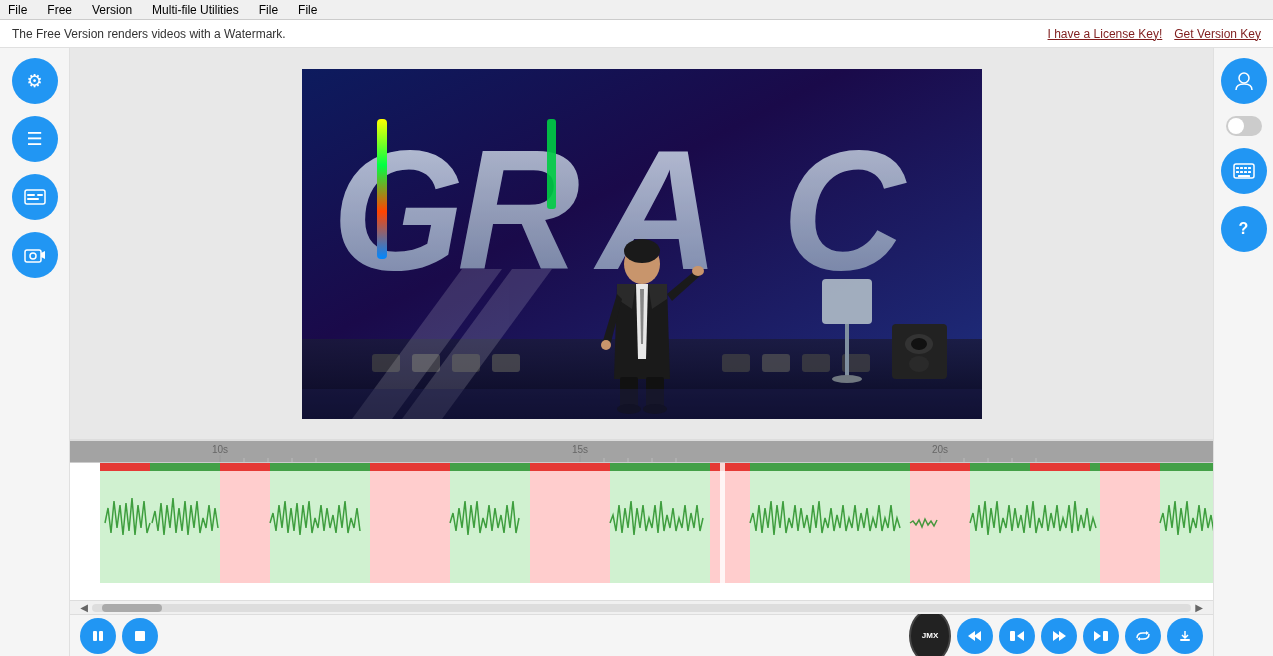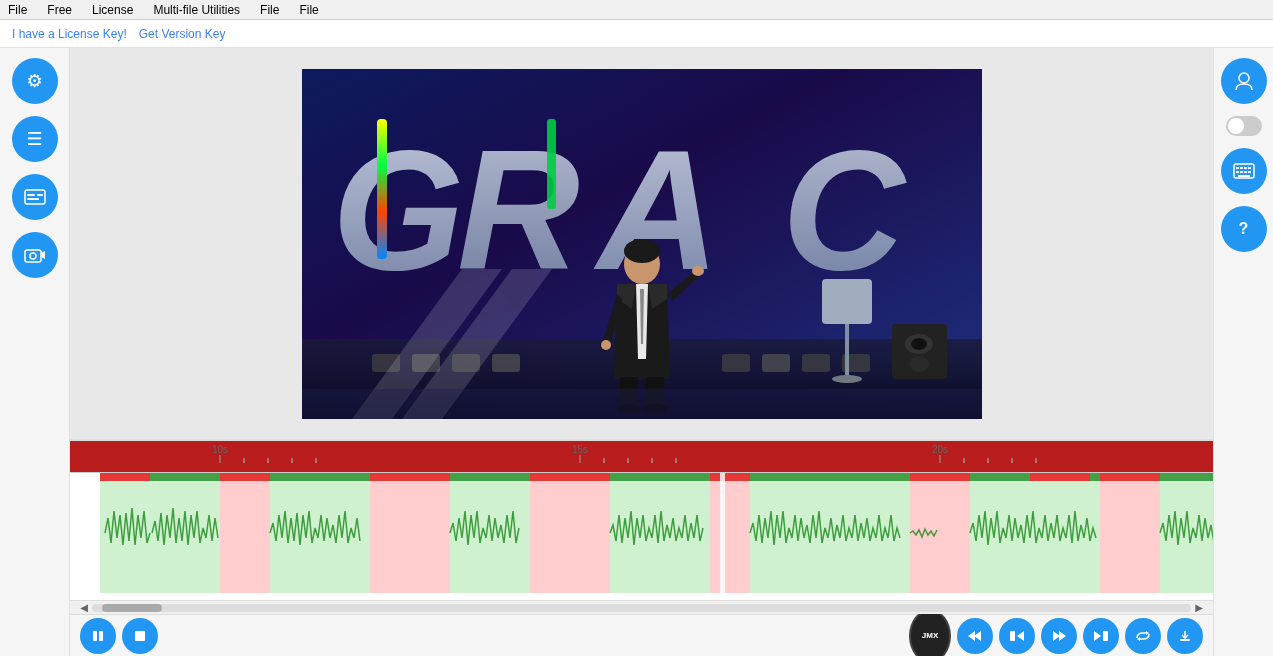--- a/index.html
+++ b/index.html
@@ -27,21 +27,21 @@
       background: #fff;
       border-bottom: 1px solid #e0e0e0;
       height: 28px;
       display: flex;
       align-items: center;
       padding: 0 12px;
       justify-content: space-between;
     }
     #licensebar .left-text { font-size: 12px; color: #333; }
     #licensebar .right-links { display: flex; gap: 12px; font-size: 12px; }
-    #licensebar .right-links a { color: #3b82f6; cursor: pointer; }
+    #licensebar .right-links a { color: #7f1d1d; text-decoration: underline; cursor: pointer; }
 
     
     #main-area {
       display: flex;
       height: calc(656px - 20px - 28px);
       position: relative;
     }
 
     
     #left-sidebar {
@@ -115,22 +115,22 @@
       flex-shrink: 0;
       display: flex;
       flex-direction: column;
       padding: 0;
       overflow: hidden;
       position: relative;
     }
 
     
     #time-ruler {
-      height: 32px;
-      background: #b91c1c;
+      height: 22px;
+      background: #a3a3a3;
       border-bottom: 1px solid #ccc;
       position: relative;
       overflow: hidden;
       padding-left: 30px;
     }
 
     
     #waveform-track {
       flex: 1;
       position: relative;
@@ -254,27 +254,28 @@
       border-radius: 50%;
       transition: 0.2s;
     }
   </style>
 </head>
 <body>
 
 <div id="menubar">
   <span class="menu-item">File</span>
   <span class="menu-item">Free</span>
-  <span class="menu-item">License</span>
+  <span class="menu-item">Version</span>
   <span class="menu-item">Multi-file Utilities</span>
   <span class="menu-item">File</span>
   <span class="menu-item">File</span>
 </div>
 
 <div id="licensebar">
+  <span class="left-text">The Free Version renders videos with a Watermark.</span>
   <div class="right-links">
     <a>I have a License Key!</a>
     <a>Get Version Key</a>
   </div>
 </div>
 
 <div id="main-area">
 
   <div id="left-sidebar">
     <button class="sidebar-btn">⚙</button>

